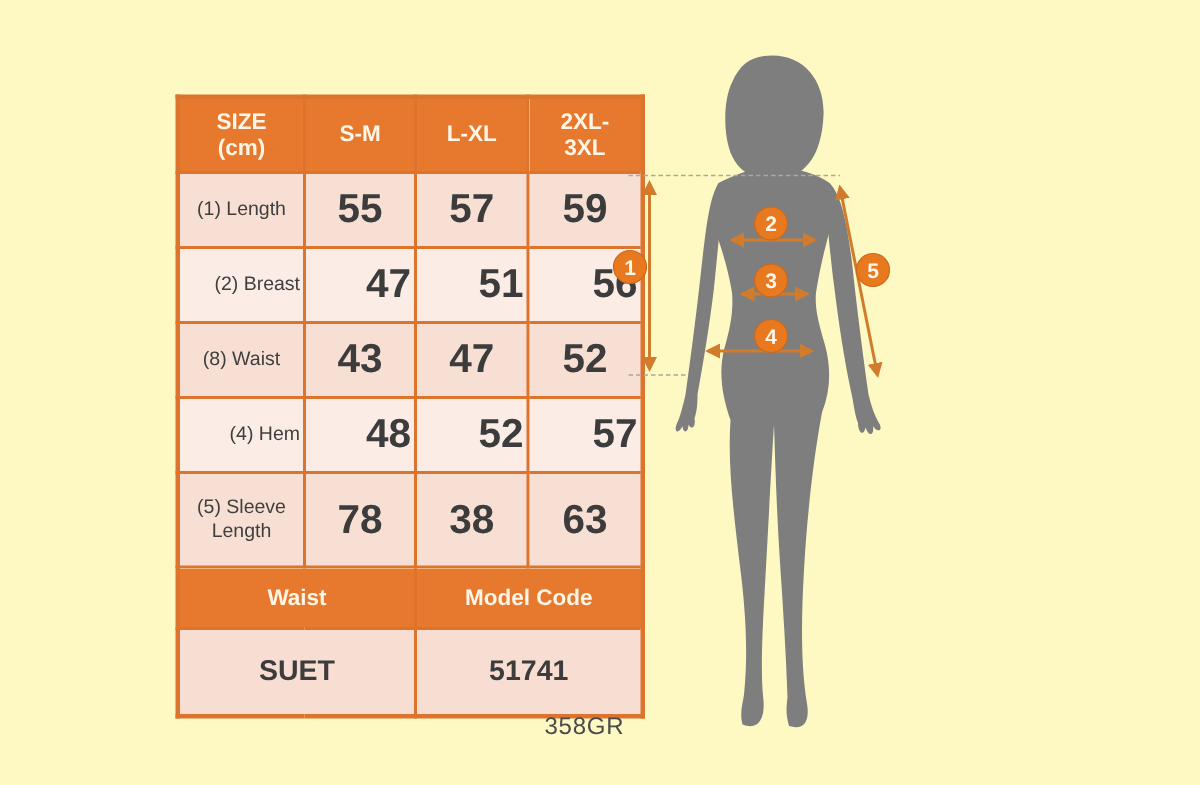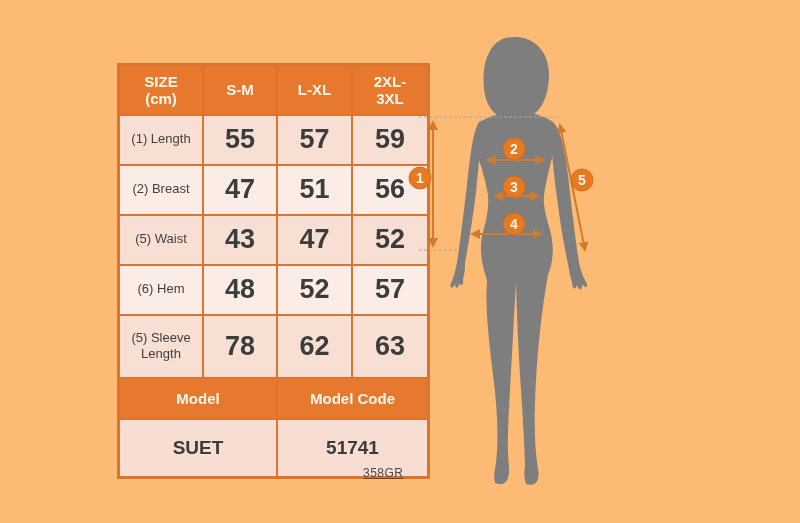--- a/index.html
+++ b/index.html
@@ -5,21 +5,21 @@
   html, body {
     margin: 0;
     padding: 0;
     background: #ffffff;
     font-family: "Liberation Sans", sans-serif;
   }
   .stage {
     position: relative;
     width: 800px;
     height: 523px;
-    background: #fdba74;
+    background: #fef9c3;
     overflow: hidden;
   }
 
   
   table.size-table {
     position: absolute;
     left: 117px;
     top: 63px;
     width: 287px;
     border-collapse: collapse;
@@ -49,45 +49,44 @@
     color: #3f3f3f;
     line-height: 1.25;
     margin-left: 16px;
   }
   tr.data-row td.value-cell {
     font-size: 27px;
     font-weight: 600;
     color: #3c3c3c;
   }
   tr.row-a td { background: #F7DFD3; }
-  tr.row-b td { background: #FBECE6; }
+  tr.row-b td { background: #FBECE6; text-align: right; }
   tr.info-head-row { height: 41px; }
   tr.info-head-row th {
     background: #E6792D;
     color: #FFF6E8;
     font-size: 15px;
     font-weight: bold;
   }
   tr.info-row { height: 59px; }
   tr.info-row td {
     background: #F8DDD2;
     font-size: 19px;
     font-weight: 600;
     color: #3c3c3c;
     margin-left: 36px;
   }
 
   .footnote {
     position: absolute;
     left: 363px;
-    top: 466px;
-    font-size: 12px;
+    top: 476px;
+    font-size: 16px;
     color: #4a4a4a;
     letter-spacing: 0.5px;
-    text-decoration: underline;
   }
 
   
   svg.figure {
     position: absolute;
     left: 405px;
     top: 25px;
     width: 220px;
     height: 470px;
   }
@@ -125,42 +124,42 @@
     </tr>
 
     <tr class="data-row row-b">
       <td class="label-cell">(2) Breast</td>
       <td class="value-cell">47</td>
       <td class="value-cell">51</td>
       <td class="value-cell">56</td>
     </tr>
 
     <tr class="data-row row-a">
-      <td class="label-cell">(5) Waist</td>
+      <td class="label-cell">(8) Waist</td>
       <td class="value-cell">43</td>
       <td class="value-cell">47</td>
       <td class="value-cell">52</td>
     </tr>
 
     <tr class="data-row row-b">
-      <td class="label-cell">(6) Hem</td>
+      <td class="label-cell">(4) Hem</td>
       <td class="value-cell">48</td>
       <td class="value-cell">52</td>
       <td class="value-cell">57</td>
     </tr>
 
     <tr class="data-row row-a tall">
       <td class="label-cell">(5) Sleeve Length</td>
       <td class="value-cell">78</td>
-      <td class="value-cell">62</td>
+      <td class="value-cell">38</td>
       <td class="value-cell">63</td>
     </tr>
 
     <tr class="info-head-row">
-      <th colspan="2">Model</th>
+      <th colspan="2">Waist</th>
       <th colspan="2">Model Code</th>
     </tr>
 
     <tr class="info-row">
       <td colspan="2">SUET</td>
       <td colspan="2">51741</td>
     </tr>
   </tbody>
     </table>
 

